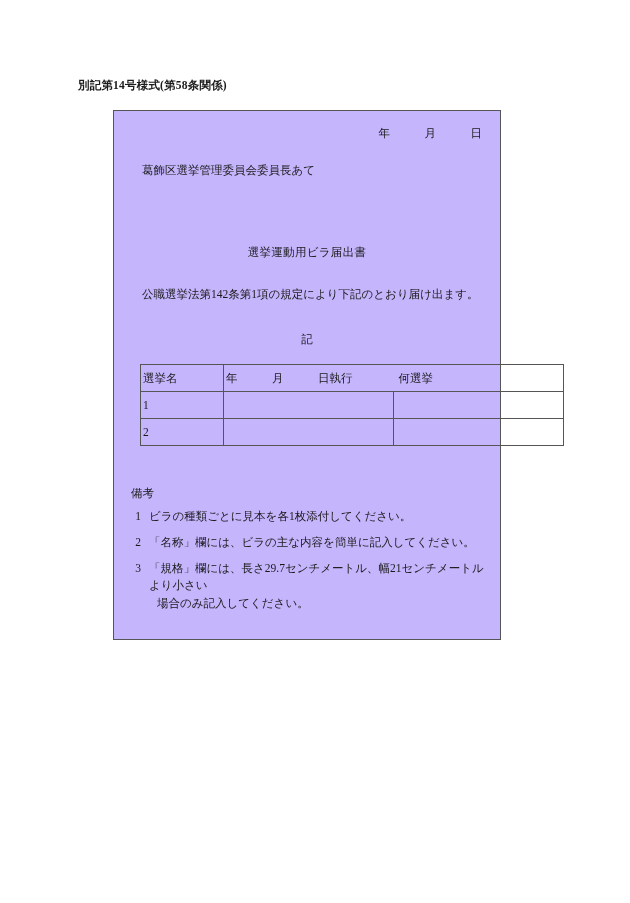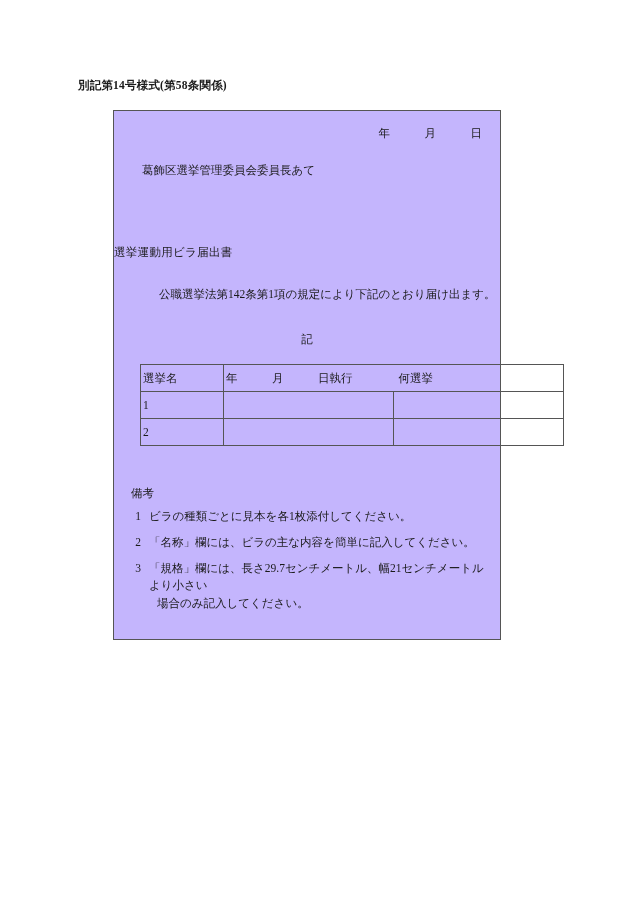--- a/index.html
+++ b/index.html
@@ -82,28 +82,29 @@
     font-size: 12.5px;
     line-height: 1;
   }
 
   
   .doc-title {
     position: absolute;
     left: 0;
     right: 0;
     top: 134px;
+    text-align: center;
     font-size: 11.5px;
     letter-spacing: 0.3px;
   }
 
   
   .statute-line {
     position: absolute;
-    left: 45px;
+    left: 28px;
     top: 176px;
     font-size: 11.5px;
     white-space: nowrap;
   }
 
   
   .ki-marker {
     position: absolute;
     left: 0;
     right: 0;

